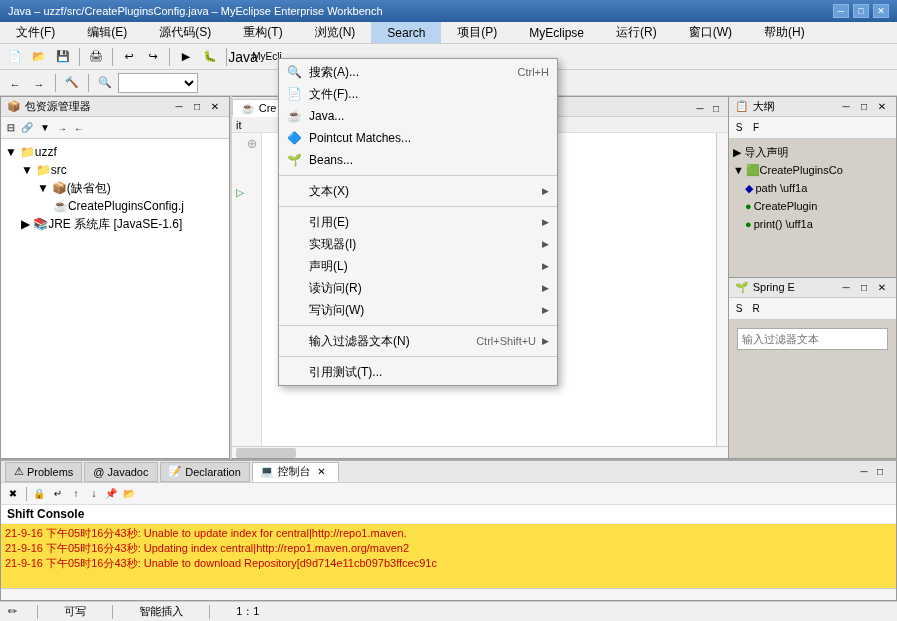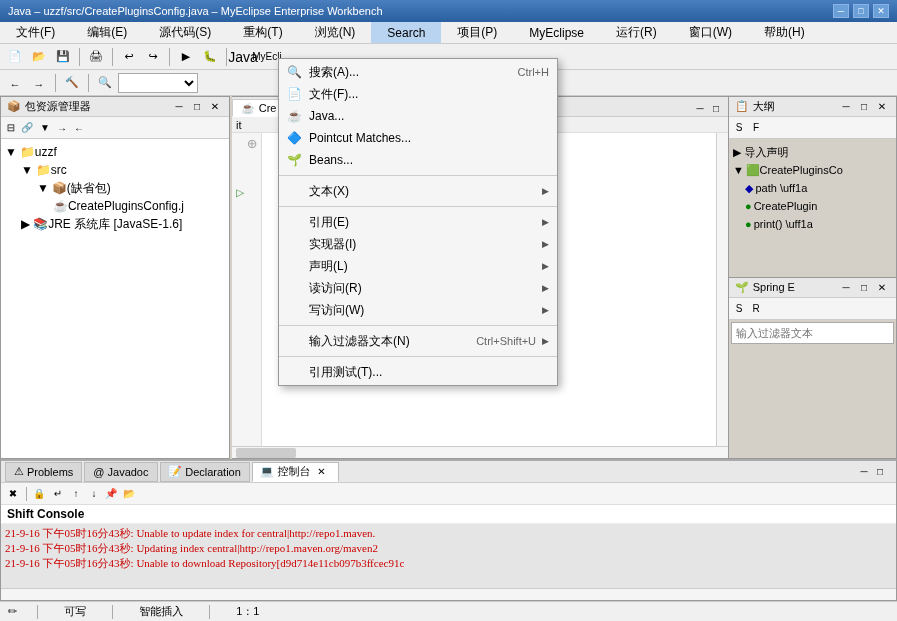--- a/index.html
+++ b/index.html
@@ -168,24 +168,24 @@
     }
     .bottom-tab.active { background: white; border-bottom: 1px solid white; }
     .bottom-toolbar {
       height: 22px; background: #f5f5f5;
       border-bottom: 1px solid #ddd;
       display: flex; align-items: center;
       padding: 0 4px; gap: 2px;
     }
     .console-content {
       flex: 1; overflow: auto;
-      font-family: Liberation Serif, serif;
+      font-family: Liberation Sans, sans-serif;
       font-size: 11px;
       padding: 2px 4px;
-      background: #e5e5e5;
+      background: #fde047;
     }
     .console-line { line-height: 15px; }
     .console-err { color: #cc0000; }
 
     
     #status-bar {
       position: absolute;
       bottom: 0; left: 0; right: 0;
       height: 20px;
       background: #f0f0f0;
@@ -530,21 +530,21 @@
           <div style="display:flex;gap:2px;">
             <span class="panel-icon-btn">─</span>
             <span class="panel-icon-btn">□</span>
             <span class="panel-icon-btn">✕</span>
           </div>
         </div>
         <div class="panel-toolbar">
           <div class="tb-btn" style="width:16px;height:16px;font-size:10px;">S</div>
           <div class="tb-btn" style="width:16px;height:16px;font-size:10px;">R</div>
         </div>
-        <div style="padding:2px;">
+        <div style="padding:8px;">
           <input type="text" class="filter-input" placeholder="输入过滤器文本" style="">
         </div>
       </div>
     </div>
 
   </div>
 
   <div id="bottom-row" style="height:142px; border:1px solid #999; border-top:2px solid #aaa; display:flex; flex-direction:column; background:white;">
     <div class="bottom-tab-bar">
       <div class="bottom-tab">

